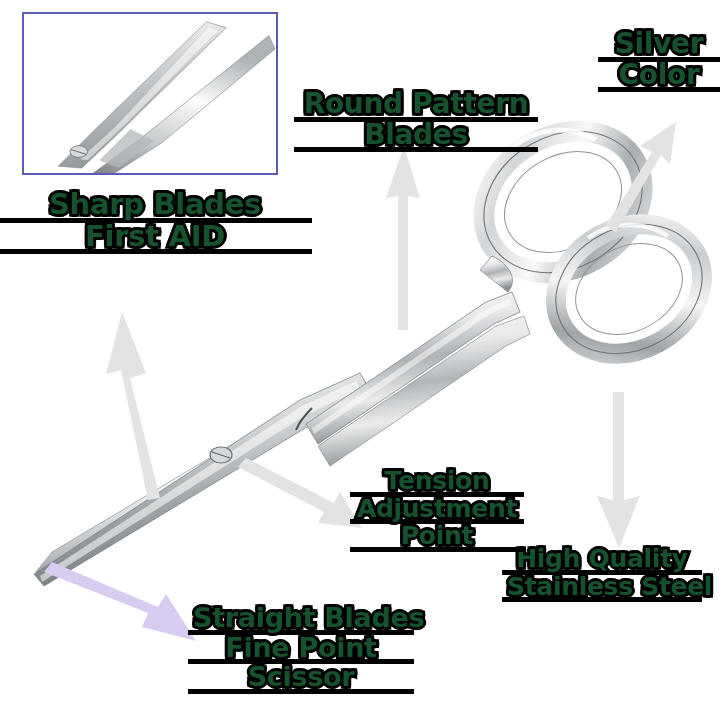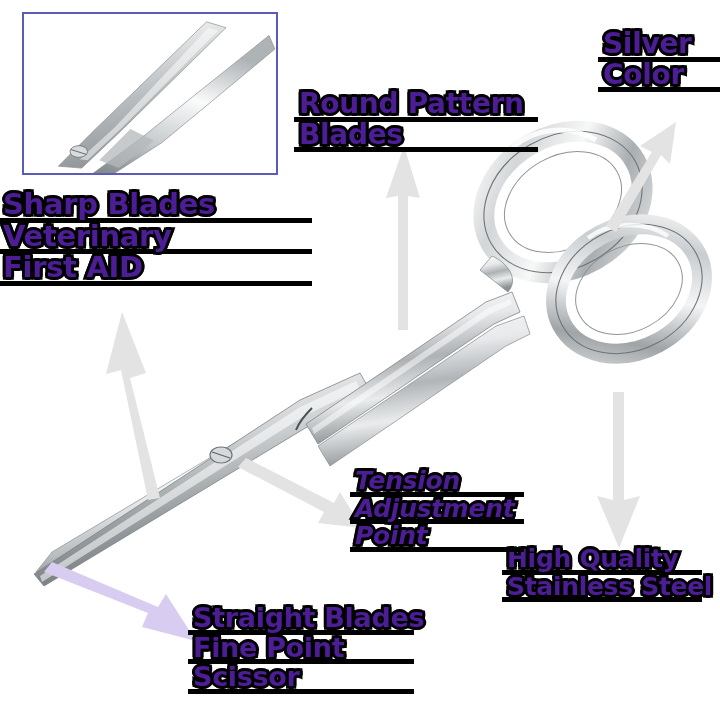--- a/index.html
+++ b/index.html
@@ -26,25 +26,25 @@
     border: 2px solid #5b5bb8;
     background: #ffffff;
     box-sizing: border-box;
     overflow: hidden;
   }
   #inset-frame svg { display: block; }
 
   
   .callout {
     position: absolute;
-    text-align: left;
+    text-align: center;
     line-height: 1.02;
     font-weight: 800;
     font-style: normal;
-    color: #4c1d95;
+    color: #14532d;
     letter-spacing: -0.3px;
     white-space: nowrap;
     user-select: none;
   }
   .callout .ln {
     display: block;
     position: relative;
     padding: 0 3px 2px 3px;
     -webkit-text-stroke: 5.5px #000000;
     paint-order: stroke fill;
@@ -72,21 +72,21 @@
   .callout .ln .txt {
     position: relative;
     z-index: 2;
   }
 
   
   #label-sharp-blades      { left: 0px;   top: 190px; width: 310px; font-size: 29px; }
   #label-round-handle      { left: 296px; top: 90px;  width: 240px; font-size: 28px; }
   #label-silver-color      { left: 600px; top: 30px;  width: 118px; font-size: 28px; }
   #label-stainless-steel   { left: 504px; top: 546px; width: 196px; font-size: 25px; }
-  #label-tension-screw     { left: 352px; top: 468px; width: 170px; font-size: 25px; font-style: italic; }
+  #label-tension-screw     { left: 352px; top: 468px; width: 170px; font-size: 25px; }
   #label-fine-point        { left: 190px; top: 604px; width: 222px; font-size: 27px; }
 
   
   #arrows, #scissor {
     position: absolute;
     left: 0; top: 0;
     width: 720px; height: 720px;
     pointer-events: none;
   }
   #scissor { z-index: 1; }
@@ -231,21 +231,20 @@
 
       <path d="M108,118 L132,130 L96,158 L76,150 Z" fill="#b4b8bb" opacity="0.75"></path>
 
       <ellipse cx="55" cy="141" rx="9" ry="6" fill="#d9dcde" stroke="#71767a" stroke-width="0.9"></ellipse>
       <path d="M47,139 L63,144" stroke="#63686b" stroke-width="1" fill="none"></path>
     </svg>
   </div>
 
   <div class="callout" id="label-sharp-blades">
     <span class="ln"><span class="txt">Sharp Blades</span></span>
-    <span class="ln"><span class="txt">Veterinary</span></span>
     <span class="ln"><span class="txt">First AID</span></span>
   </div>
 
   <div class="callout" id="label-round-handle">
     <span class="ln"><span class="txt">Round Pattern</span></span>
     <span class="ln"><span class="txt">Blades</span></span>
   </div>
 
   <div class="callout" id="label-silver-color">
     <span class="ln"><span class="txt">Silver</span></span>

